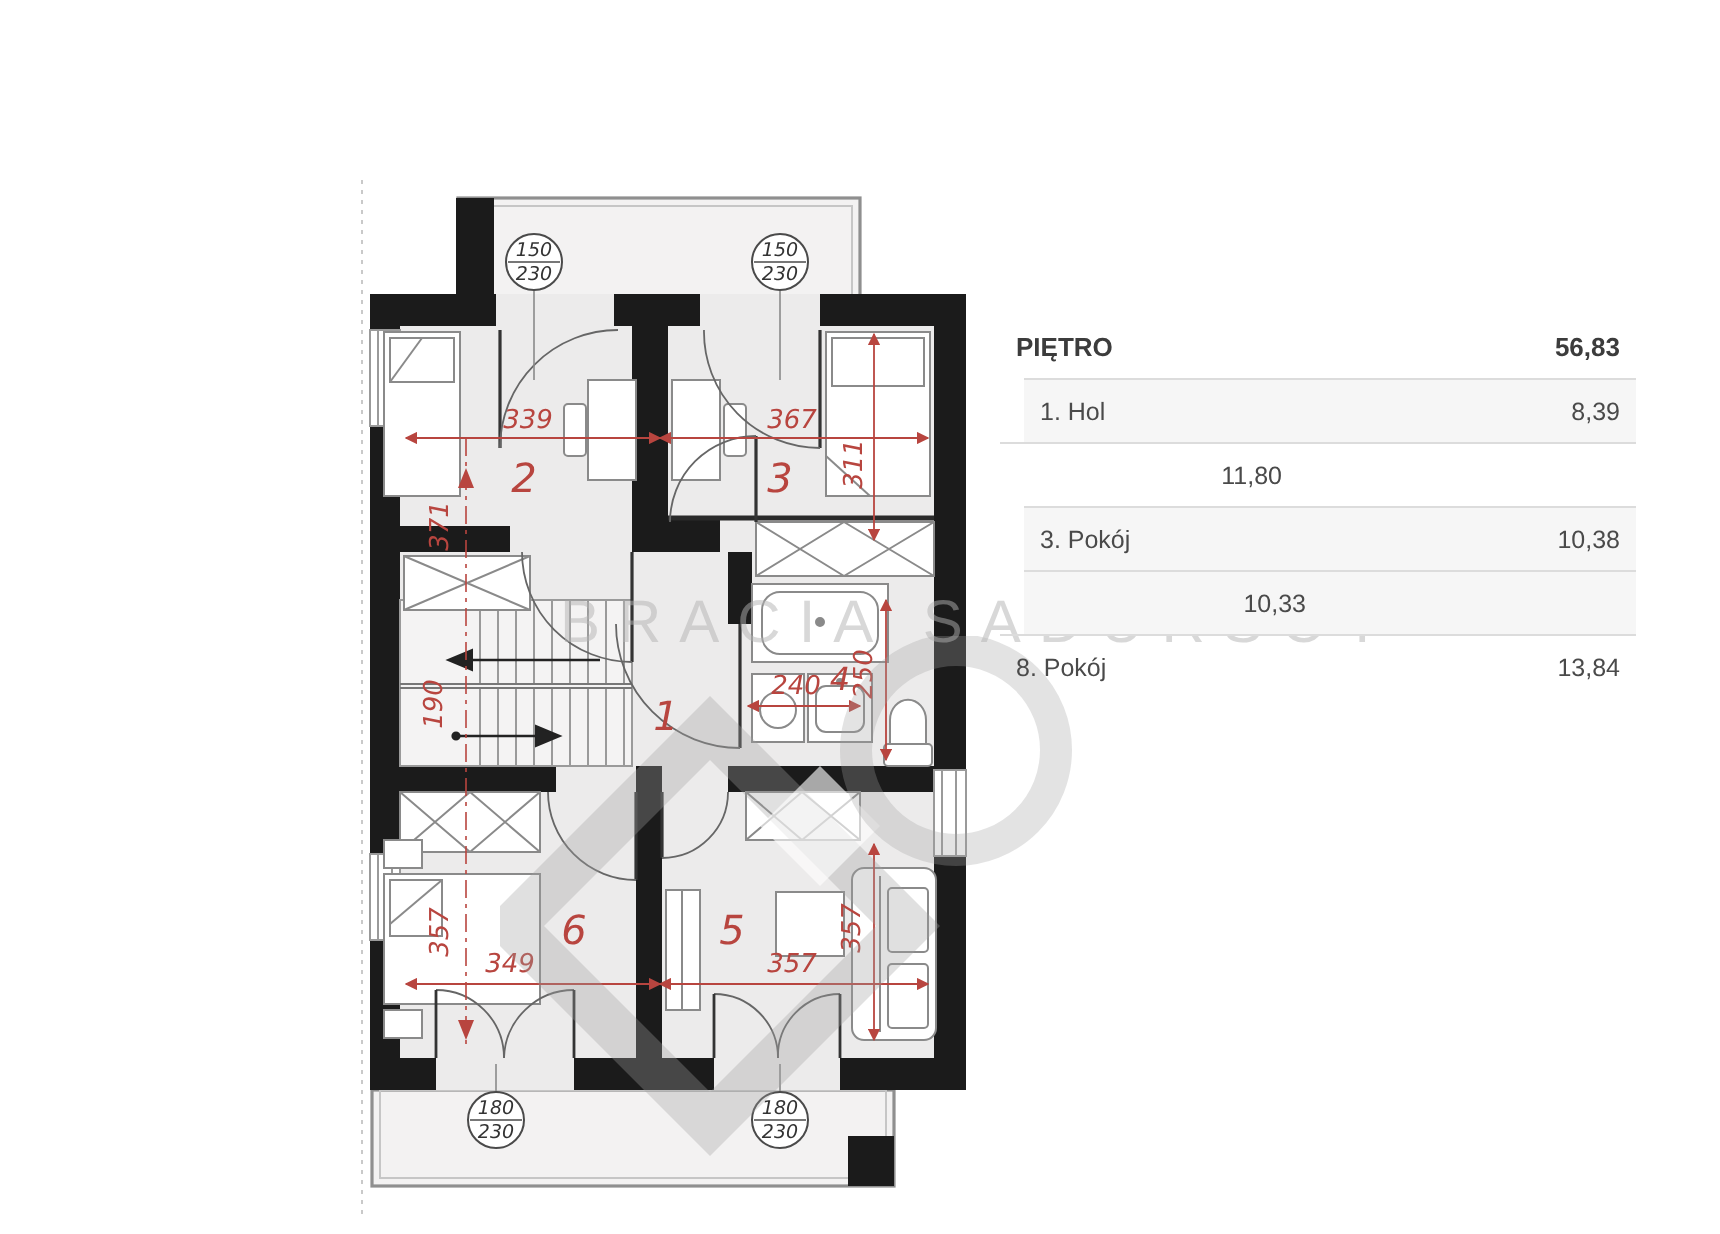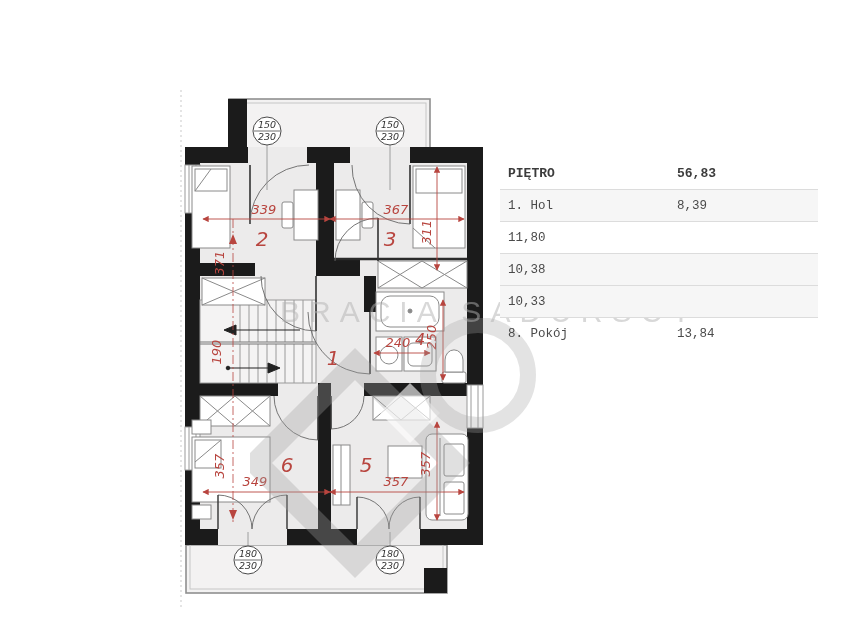--- a/index.html
+++ b/index.html
@@ -5,25 +5,25 @@
   html,body{margin:0;padding:0;background:#fff;}
   #screen{position:relative;width:860px;height:617px;background:#ffffff;overflow:hidden;
           font-family:"Liberation Sans","DejaVu Sans",sans-serif;}
   
   #plan-svg{position:absolute;left:165px;top:85px;width:340px;height:525px;}
   #logo-svg{position:absolute;left:250px;top:318px;width:310px;height:270px;pointer-events:none;}
   #wm-text{position:absolute;left:280px;top:295px;width:560px;font-weight:normal;font-size:30px;
            letter-spacing:9px;color:rgba(178,178,178,0.50);white-space:nowrap;pointer-events:none;}
   
   #legend{position:absolute;left:500px;top:157px;width:318px;color:#4a4a4a;}
-  .lg-row{display:flex;align-items:center;padding:9px 8px 8px 8px;font-size:12.5px;border-top:1px solid #dcdcdc;font-family:Liberation Mono, monospace;}
-  .lg-row.alt{background:#f6f6f6;}
+  .lg-row{display:flex;align-items:center;padding:9px 8px 8px 8px;font-size:12.5px;border-top:1px solid #dcdcdc;}
+  .lg-row.alt{background:#f6f6f6;margin-left:12px;}
   .lg-head{border-top:none;font-weight:bold;font-size:13px;color:#3c3c3c;}
   .lg-name{flex:1 1 auto;}
-  .lg-val{width:133px;flex:0 0 auto;text-align:left;}
+  .lg-val{width:133px;flex:0 0 auto;text-align:right;}
 </style>
 </head>
 <body>
 
 <div id="screen">
 
   <svg id="plan-svg" viewBox="165 85 340 525" font-family="DejaVu Sans, sans-serif">
     <defs>
       <marker id="ra" viewBox="0 0 10 10" refX="9" refY="5" markerWidth="7" markerHeight="7" orient="auto-start-reverse">
           <path d="M0,0L10,5L0,10z" fill="#b8453f"></path>
@@ -300,20 +300,21 @@
       <span class="lg-val">56,83</span>
     </div>
     <div class="lg-row alt">
       <span class="lg-name">1. Hol</span>
       <span class="lg-val">8,39</span>
     </div>
     <div class="lg-row">
       <span class="lg-val">11,80</span>
     </div>
     <div class="lg-row alt">
+      <span class="lg-name">3. Pokój</span>
       <span class="lg-val">10,38</span>
     </div>
     <div class="lg-row alt">
       <span class="lg-val">10,33</span>
     </div>
     <div class="lg-row">
       <span class="lg-name">8. Pokój</span>
       <span class="lg-val">13,84</span>
     </div>
   </div>

